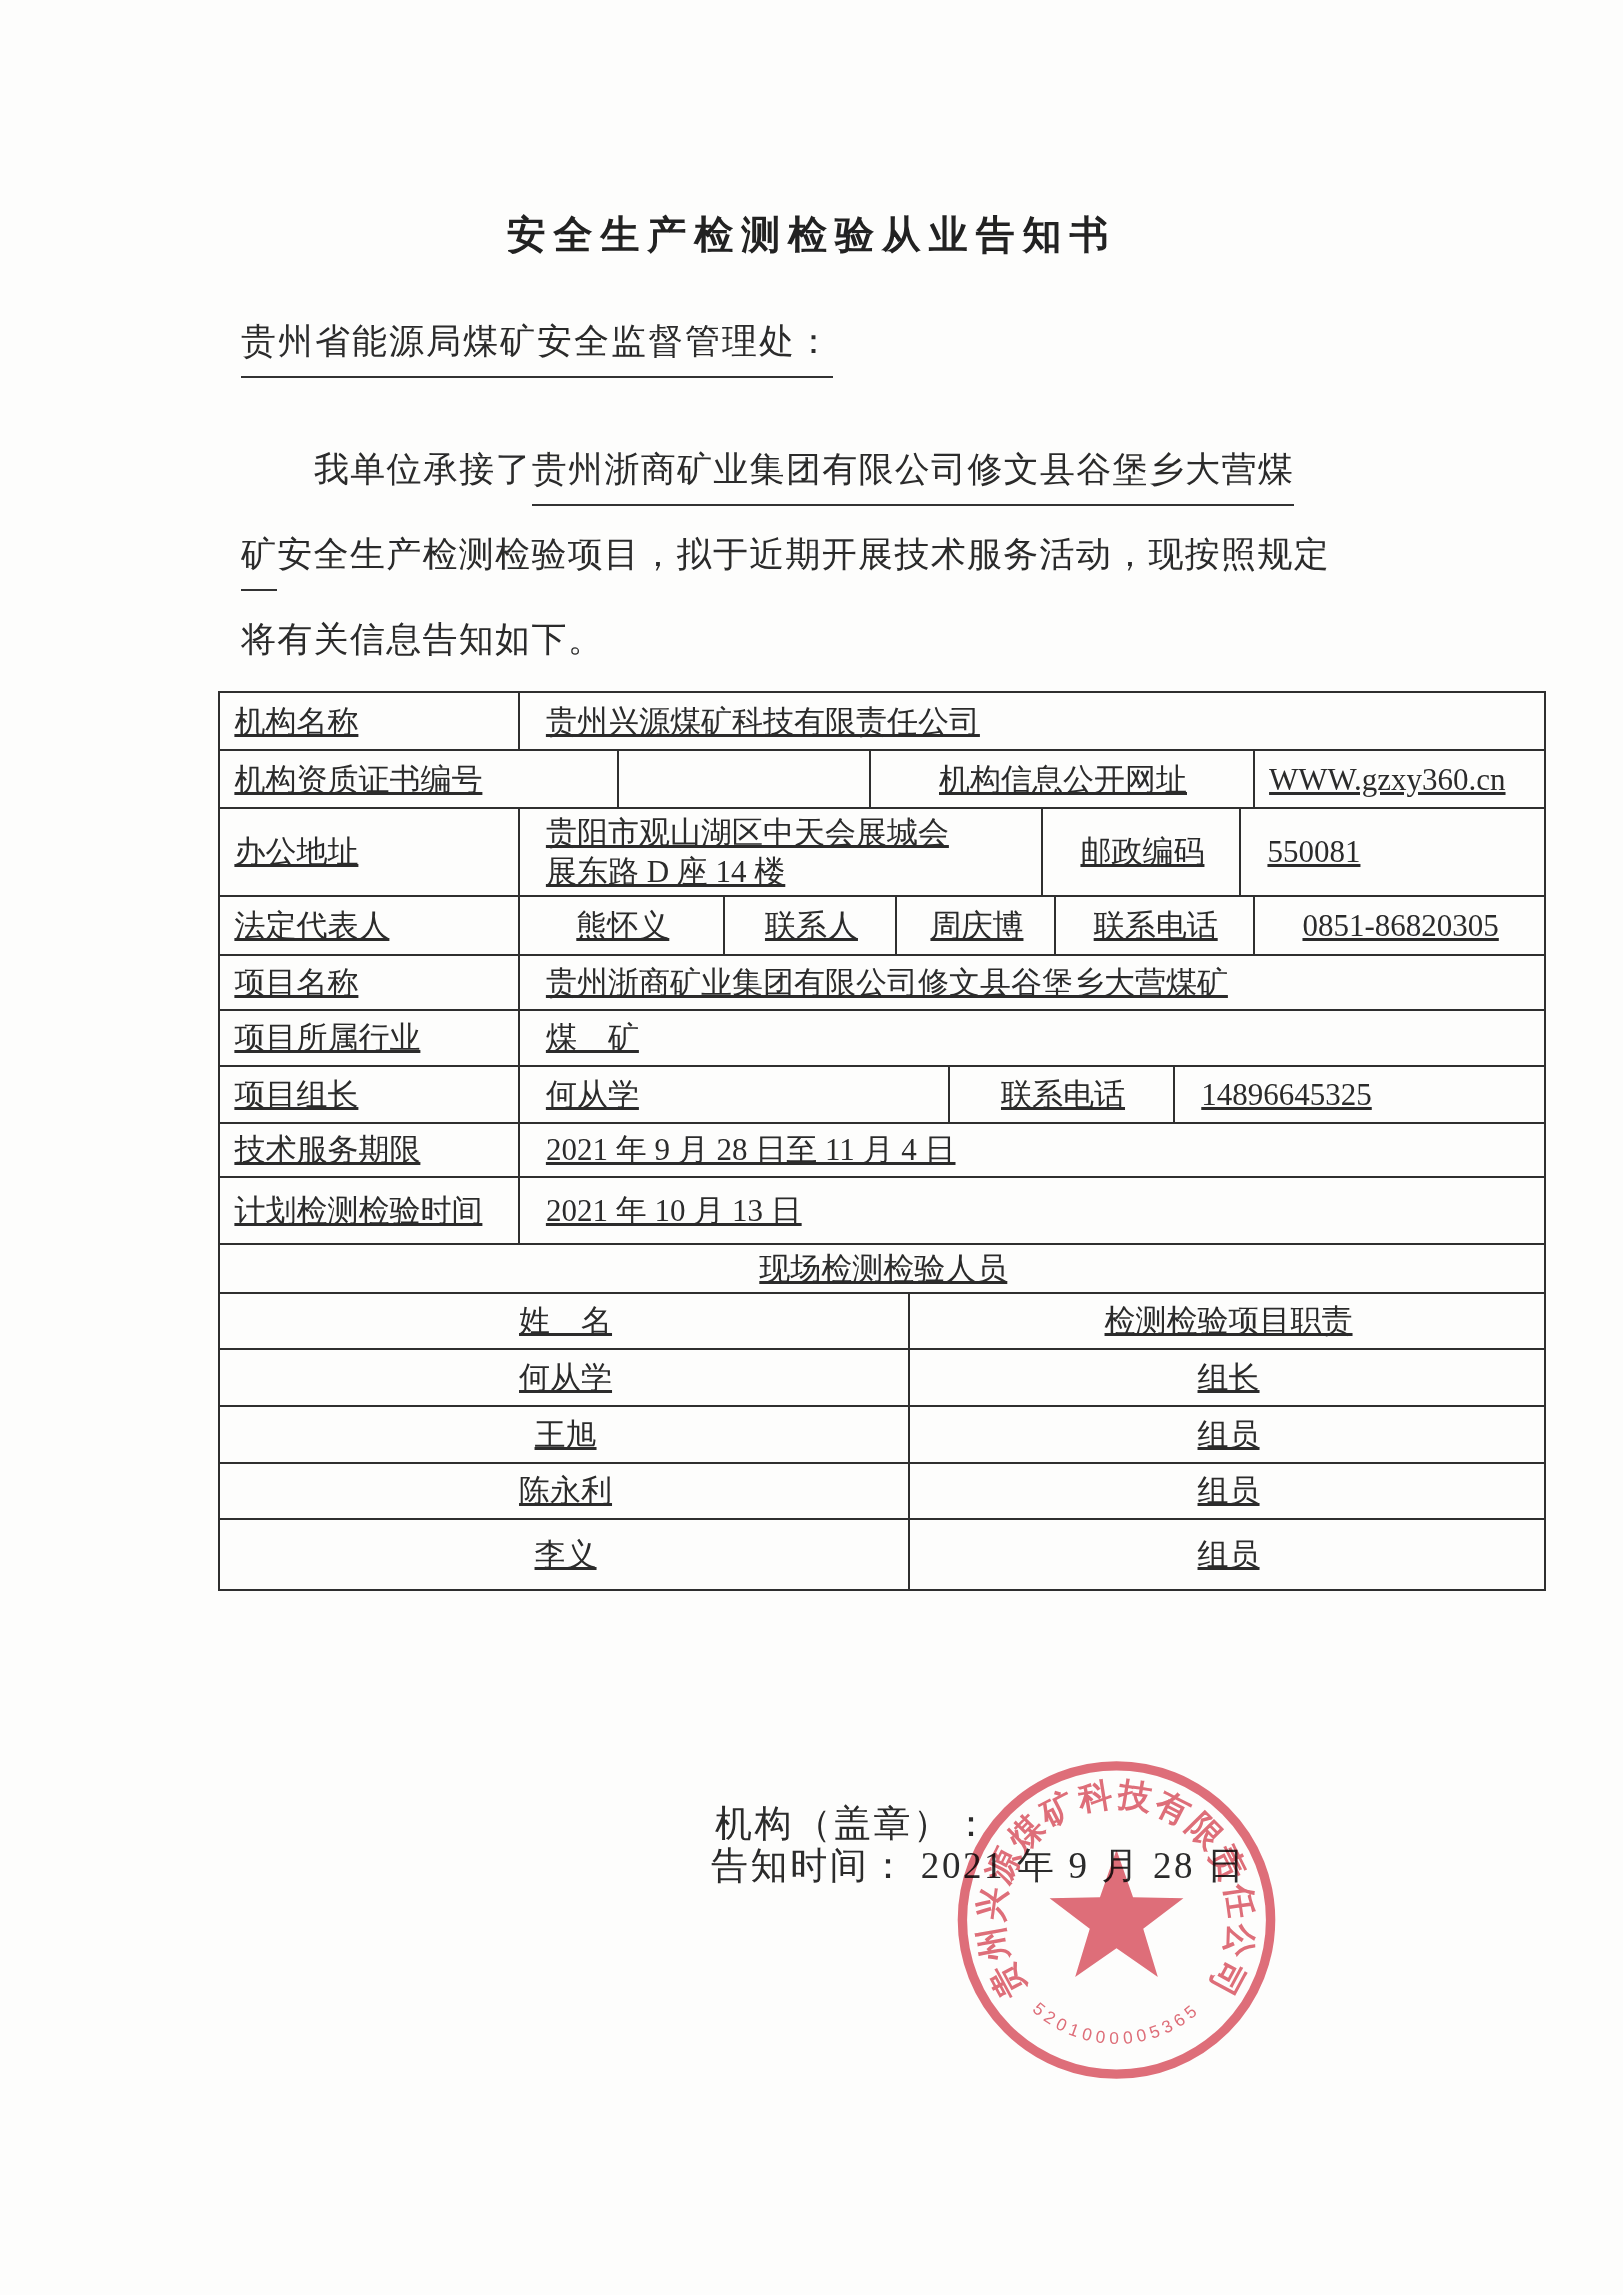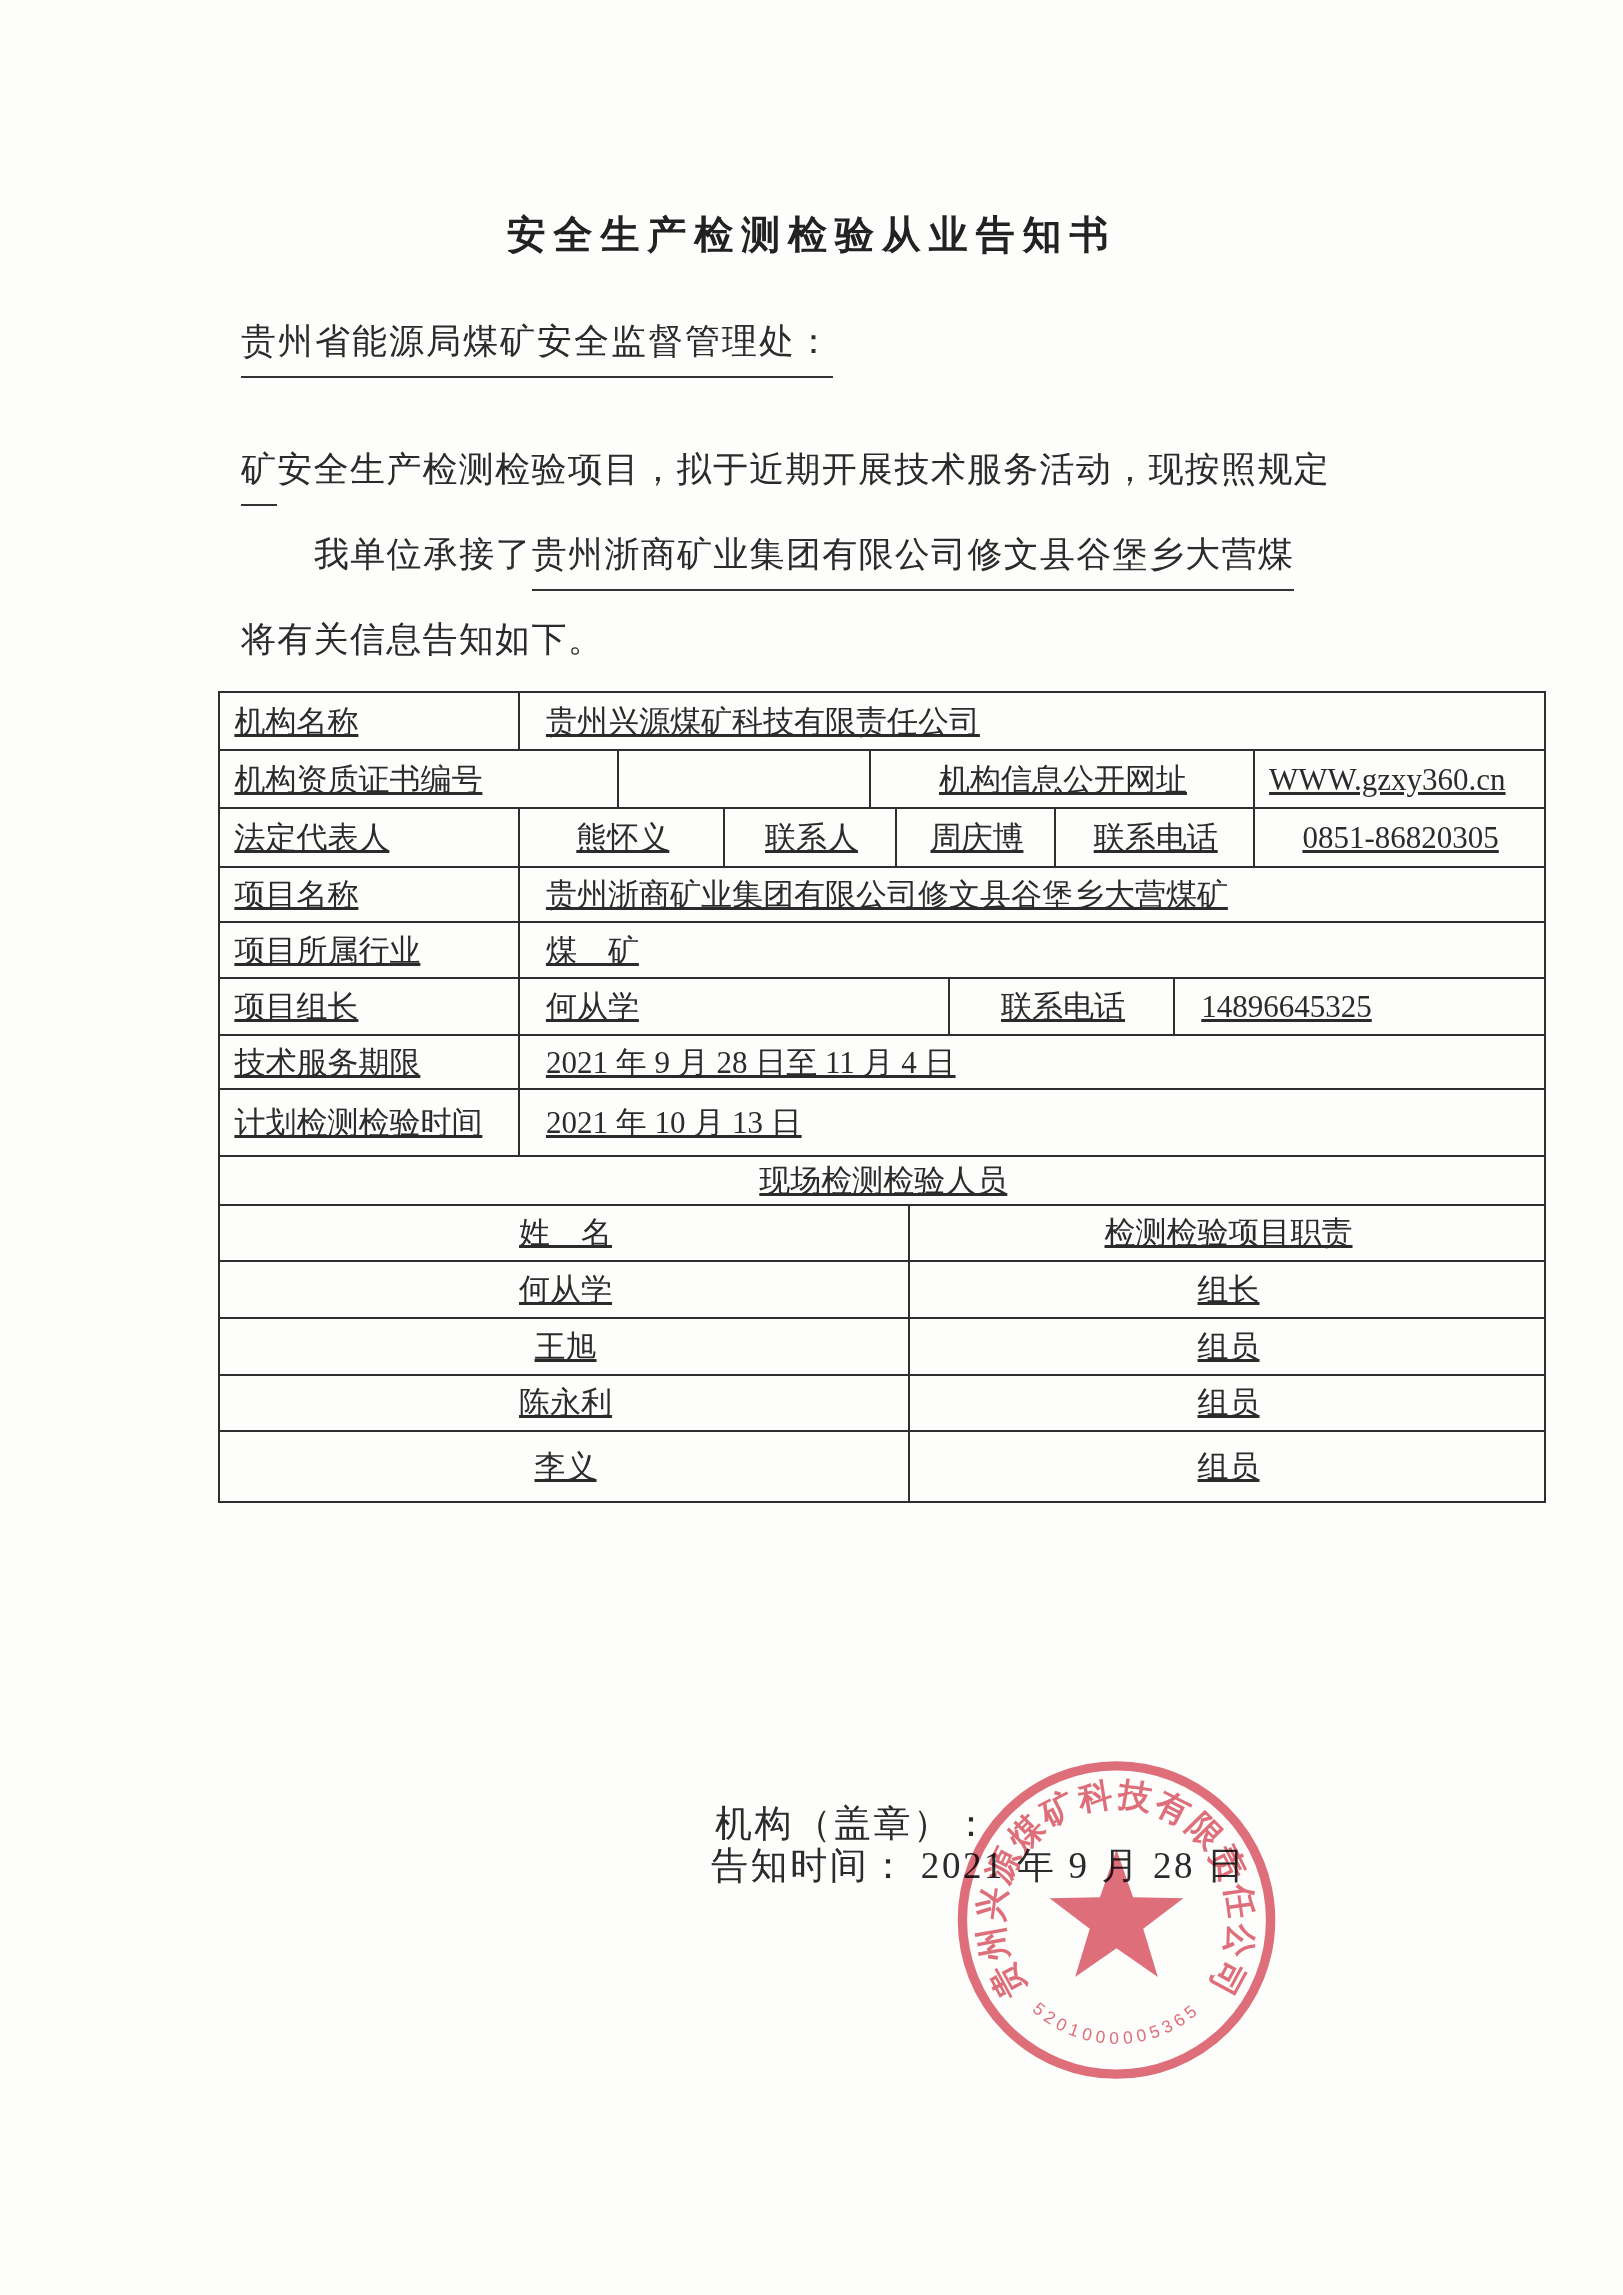--- a/index.html
+++ b/index.html
@@ -74,39 +74,46 @@
 
 <div class="page">
 
   <h1 class="title">安全生产检测检验从业告知书</h1>
 
   <div class="addressee">
     <span class="ul">贵州省能源局煤矿安全监督管理处：</span>
   </div>
 
   <div class="para">
+    <div class="pline"><span class="indent"></span><span>我单位承接了</span><span class="ul">贵州浙商矿业集团有限公司修文县谷堡乡大营煤</span></div>
     <div class="pline"><span class="ul">矿</span><span>安全生产检测检验项目，拟于近期开展技术服务活动，现按照规定</span></div>
-    <div class="pline"><span class="indent"></span><span>我单位承接了</span><span class="ul">贵州浙商矿业集团有限公司修文县谷堡乡大营煤</span></div>
     <div class="pline"><span>将有关信息告知如下。</span></div>
   </div>
 
   <div class="itable">
 
     <div class="trow" style="min-height:56px">
       <div class="cell" style="width:22.5%">机构名称</div>
       <div class="cell grow v">贵州兴源煤矿科技有限责任公司</div>
     </div>
 
     <div class="trow" style="min-height:58px">
       <div class="cell" style="width:30%">机构资质证书编号</div>
       <div class="cell" style="width:19%"></div>
       <div class="cell c" style="width:29%">机构信息公开网址</div>
       <div class="cell grow">WWW.gzxy360.cn</div>
     </div>
 
+    <div class="trow" style="min-height:85px">
+      <div class="cell" style="width:22.5%">办公地址</div>
+      <div class="cell v" style="width:39.5%">贵阳市观山湖区中天会展城会
+展东路 D 座 14 楼</div>
+      <div class="cell c" style="width:15%">邮政编码</div>
+      <div class="cell grow v">550081</div>
+    </div>
 
     <div class="trow" style="min-height:59px">
       <div class="cell" style="width:22.5%">法定代表人</div>
       <div class="cell c" style="width:15.5%">熊怀义</div>
       <div class="cell c" style="width:13%">联系人</div>
       <div class="cell c" style="width:12%">周庆博</div>
       <div class="cell c" style="width:15%">联系电话</div>
       <div class="cell grow c">0851-86820305</div>
     </div>
 

